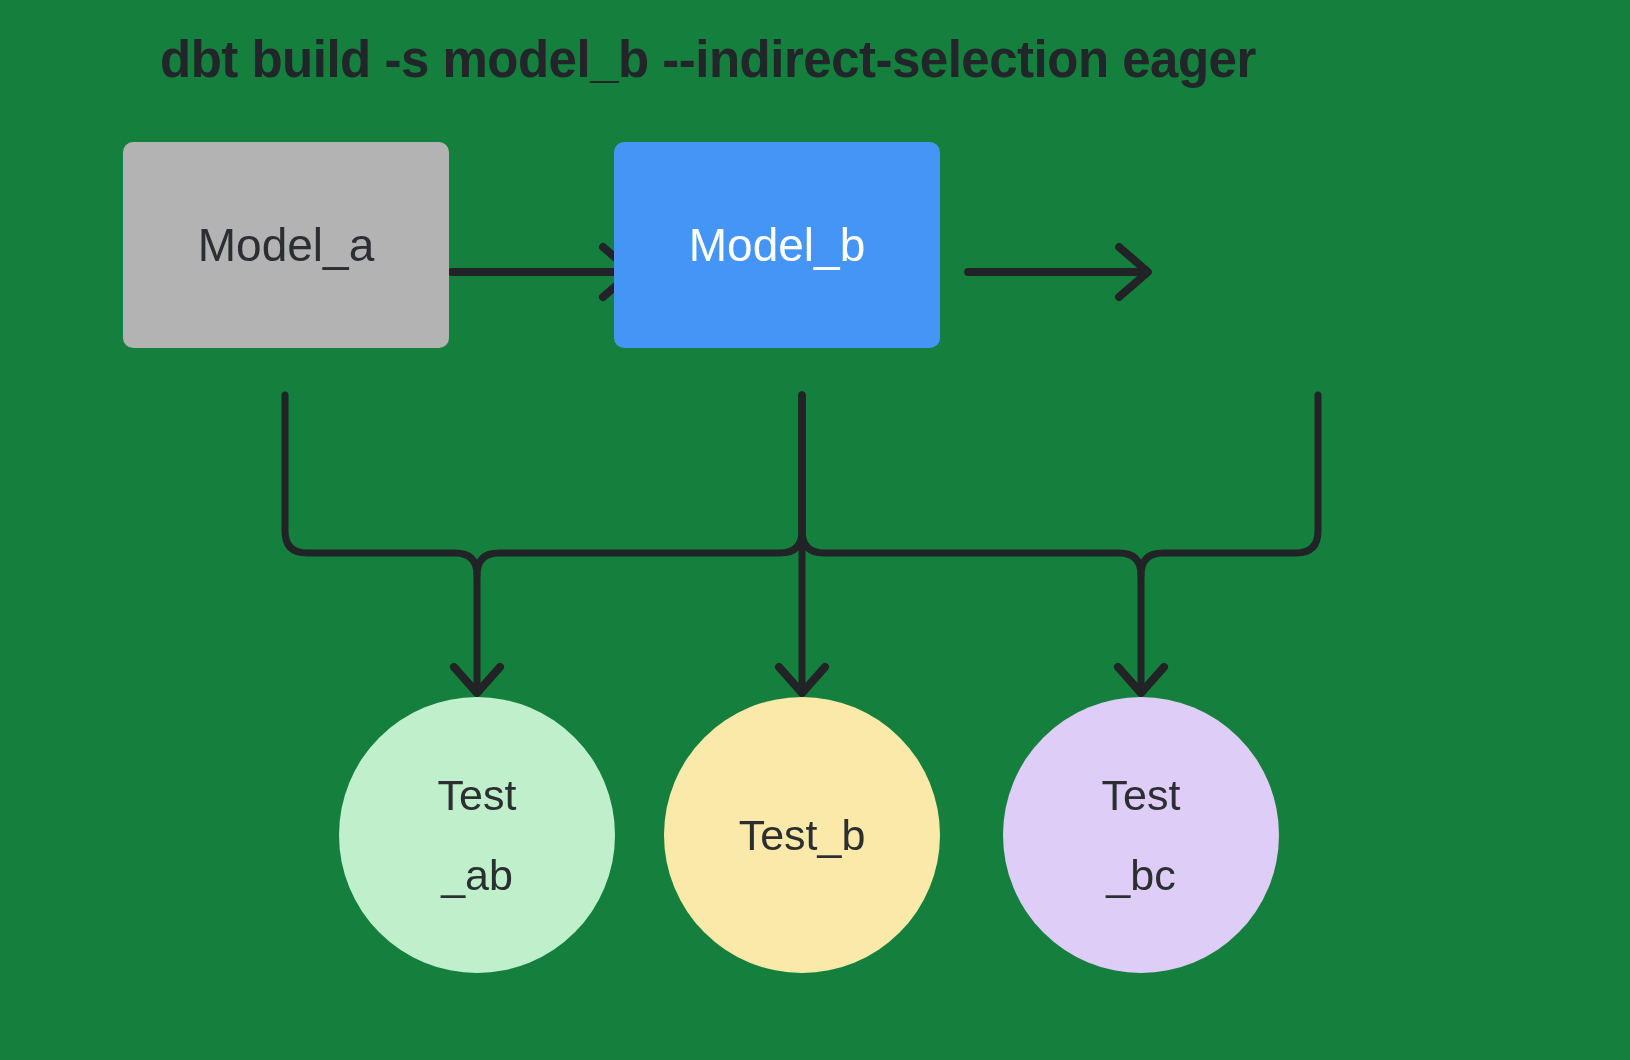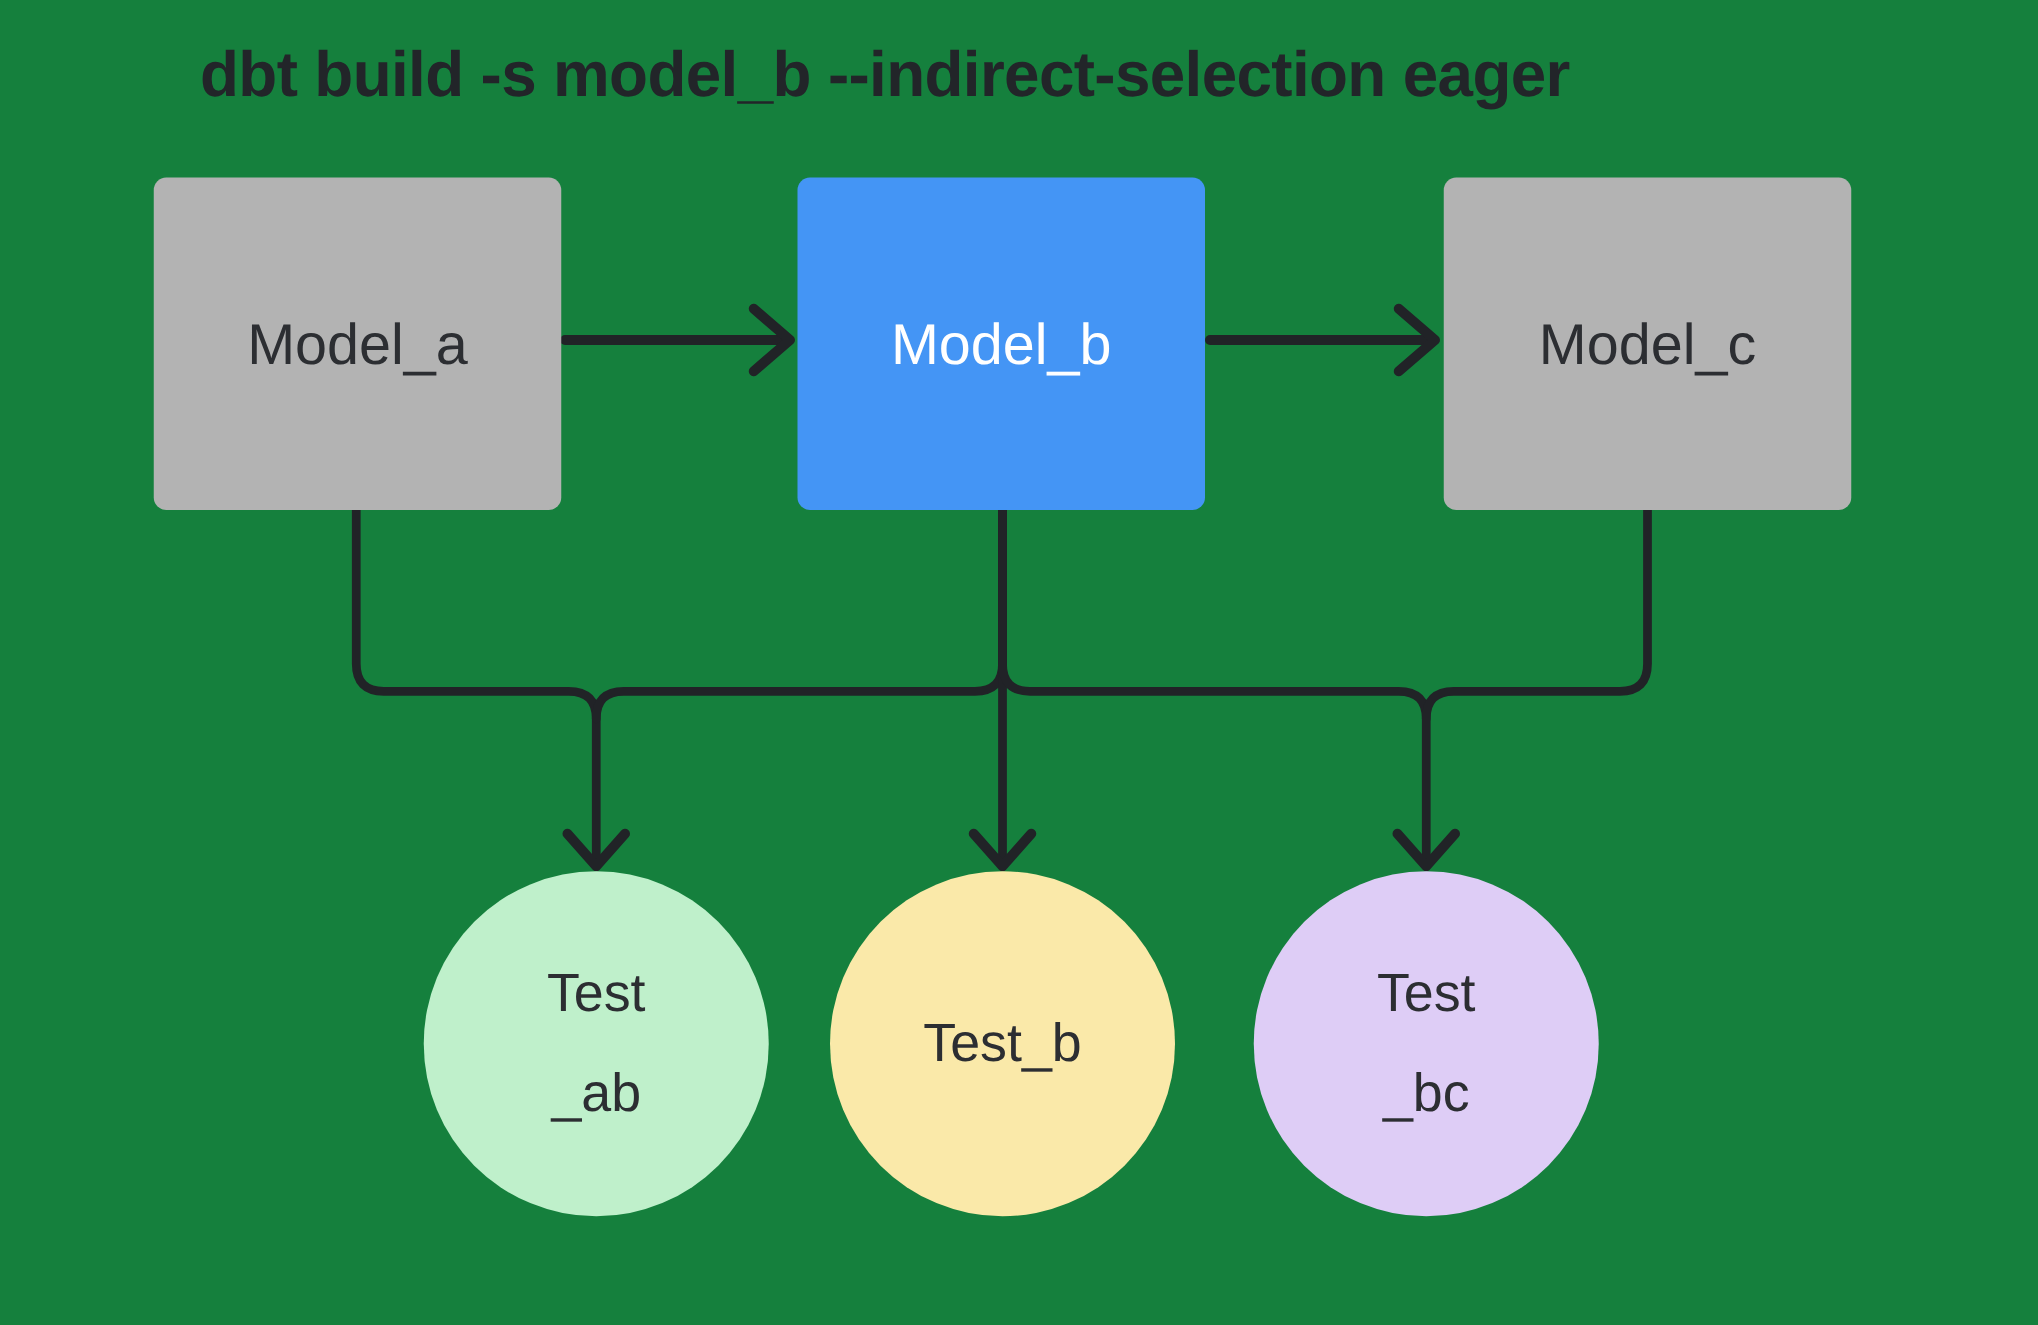--- a/index.html
+++ b/index.html
@@ -15,28 +15,28 @@
     left:160px; top:30px;
     font-size:51px;
     font-weight:600;
     color:#222529;
     letter-spacing:-0.5px;
     white-space:nowrap;
   }
   .model-node {
     position:absolute;
     top:142px;
-    width:326px; height:266px;
+    width:326px; height:206px;
     border-radius:10px;
     display:flex; align-items:center; justify-content:center;
     font-size:46px; font-weight:500;
     color:#2c2e32;
   }
   .model-a { left:123px; background:#b3b3b3; }
-  .model-b { left:638px; background:#4495f5; color:#ffffff;text-align:center; }
+  .model-b { left:614px; background:#4495f5; color:#ffffff;text-align:center; }
   .model-c { left:1155px; background:#b3b3b3; }
   .test-node {
     position:absolute;
     top:697px;
     width:276px; height:276px;
     border-radius:50%;
     display:flex; flex-direction:column; align-items:center; justify-content:center;
     font-size:43px; font-weight:500;
     color:#2c2e32;
     text-align:center;
@@ -89,23 +89,20 @@
     <path class="arrowhead" d="M 779 667 L 802 693 L 825 667"></path>
     <path class="arrowhead" d="M 1118 667 L 1141 693 L 1164 667"></path>
   </svg>
 
   <div class="model-node model-a">
     <span>Model_a</span>
   </div>
   <div class="model-node model-b">
     <span>Model_b</span>
   </div>
-  <div class="model-node model-c">
-    <span>Model_c</span>
-  </div>
 
   <div class="test-node test-ab">
     <span>Test</span>
     <span>_ab</span>
   </div>
   <div class="test-node test-b">
     <span>Test_b</span>
     <span></span>
   </div>
   <div class="test-node test-bc">

